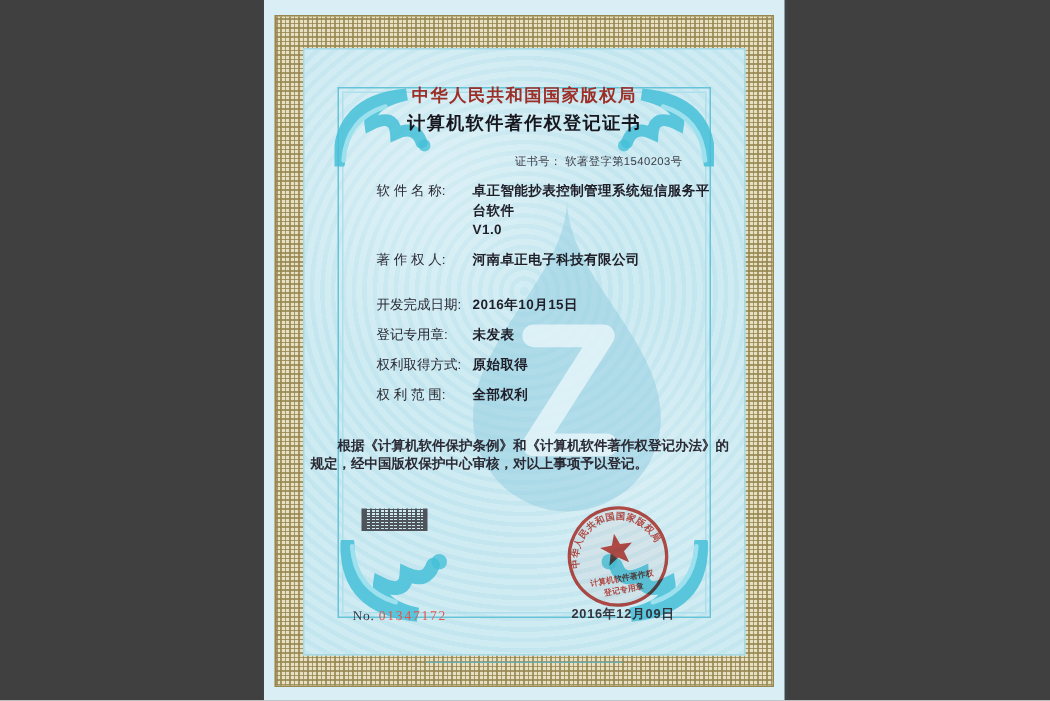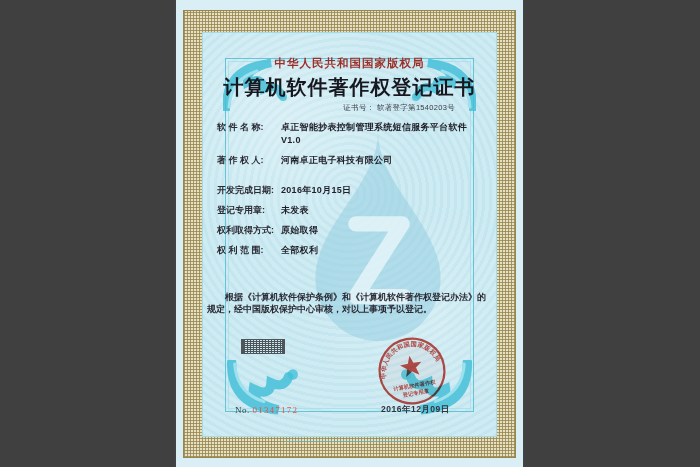--- a/index.html
+++ b/index.html
@@ -38,30 +38,30 @@
   .fl-br { right:23px; bottom:20px; width:88px; height:56px; transform:scale(-1,-1); }
   .bottom-rule { position:absolute; left:108px; right:108px; top:441px; height:1px;
                  background:rgba(84,188,214,.65); }
 
   .watermark { position:absolute; left:105px; top:98px; width:140px; height:212px; }
 
   
   .authority { position:absolute; left:0; right:0; top:56px; text-align:center;
     font-size:11.5px; font-weight:bold; letter-spacing:1px; color:#9c2f28; }
   .cert-title { position:absolute; left:0; right:0; top:74px; text-align:center;
-    font-family:"Liberation Serif", serif; font-size:20px; font-weight:bold;
+    font-family:"Liberation Serif", serif; font-size:12px; font-weight:bold;
     letter-spacing:1px; color:#17171f; }
   .cert-no { position:absolute; right:68px; top:103px; font-size:7.5px;
     color:#3c3c46; letter-spacing:.3px; }
 
   .fields { position:absolute; left:41px; top:121px; width:264px;
     font-size:9px; line-height:13px; color:#23232d; }
   .frow { display:flex; margin-bottom:7px; }
   .frow.gap { margin-top:17px; }
-  .flabel { flex:0 0 64px; font-weight:bold; color:#2a2a34; }
+  .flabel { flex:0 0 64px; font-weight:normal; color:#2a2a34;margin-left:34px; }
   .fvalue { flex:1; white-space:pre-line; font-weight:bold; color:#1f1f29; letter-spacing:.3px; }
 
   .statement { position:absolute; left:31px; top:291px; width:282px;
     font-size:9px; line-height:12px; text-indent:2em; font-weight:bold;
     color:#2a2a34; }
 
   .barcode { position:absolute; left:65px; top:339px; width:44px; height:15px;
     border-left:3px solid #35353a; border-right:3px solid #35353a; opacity:.82;
     background-image:
       repeating-linear-gradient(90deg, #35353a 0 1px, transparent 1px 3px),

